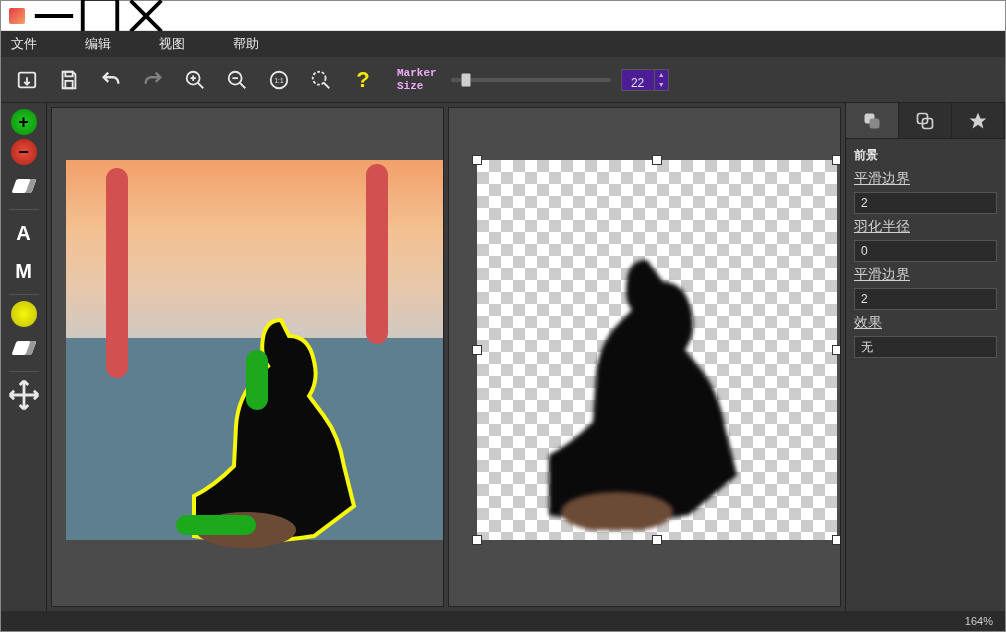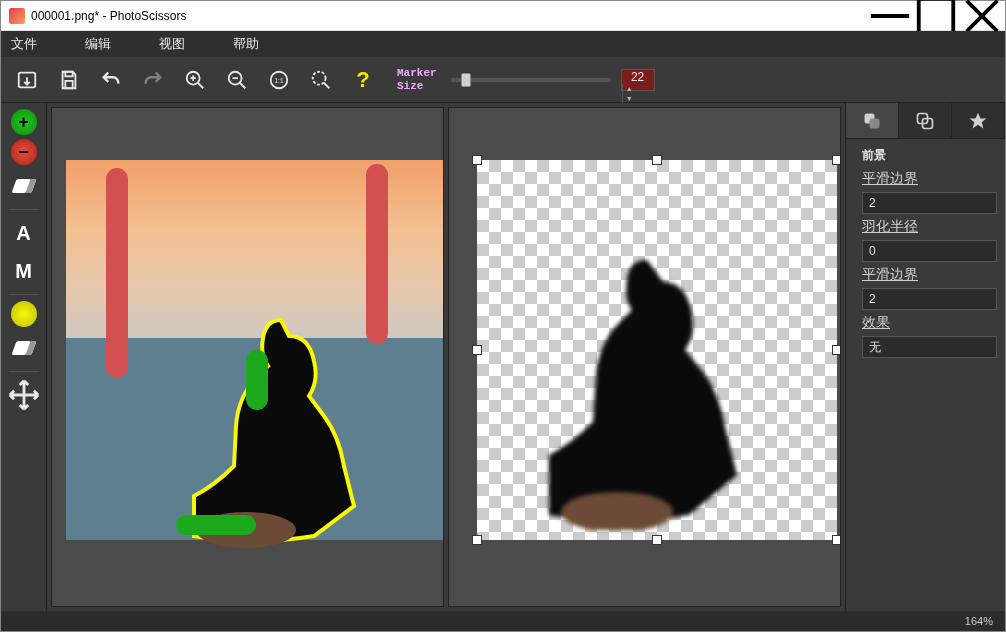--- a/index.html
+++ b/index.html
@@ -12,21 +12,21 @@
 .app { flex: 1; background: #3a3a3a; display: flex; flex-direction: column; color: #e0e0e0; position: relative; }
 .menubar { height: 26px; background: #2f2f2f; display: flex; align-items: center; padding-left: 10px; gap: 48px; }
 .menubar span { color: #e8e8e8; font-size: 13px; cursor: default; }
 .toolbar { height: 46px; background: #3a3a3a; border-bottom: 1px solid #222; display: flex; align-items: center; padding: 0 12px; gap: 14px; }
 .tbtn { width: 28px; height: 28px; display: flex; align-items: center; justify-content: center; cursor: pointer; border-radius: 3px; }
 .tbtn svg { width: 22px; height: 22px; }
 .marker-label { color: #f0abfc; font-size: 11px; font-weight: bold; line-height: 1.1; margin-left: 6px; font-family: "Courier New", monospace; text-align: left; }
 .slider-wrap { display: flex; align-items: center; gap: 10px; }
 .slider { width: 160px; height: 4px; background: #555; position: relative; border-radius: 2px; }
 .slider .thumb { position: absolute; left: 10px; top: -5px; width: 10px; height: 14px; background: #d0d0d0; border: 1px solid #888; border-radius: 2px; }
-.numbox { display: flex; align-items: flex-start; background: #7f1d1d; border: 1px solid #555; height: 22px; flex-direction: column; }
+.numbox { display: flex; align-items: flex-end; background: #4c1d95; border: 1px solid #555; height: 22px; }
 .numbox input { width: 32px; background: transparent; border: none; color: #e0e0e0; text-align: center; font-size: 12px; outline: none; }
 .spin { display: flex; flex-direction: column; }
 .spin div { width: 14px; height: 10px; font-size: 7px; color: #bbb; display: flex; align-items: center; justify-content: center; border-left: 1px solid #555; cursor: pointer; }
 .main { flex: 1; display: flex; }
 .side-tools { width: 46px; background: #3a3a3a; border-right: 1px solid #222; display: flex; flex-direction: column; align-items: center; padding-top: 6px; gap: 4px; }
 .stool { width: 34px; height: 34px; display: flex; align-items: center; justify-content: center; border-radius: 4px; cursor: pointer; }
 .stool.plus { background: radial-gradient(circle,#23c723,#0a8f0a); border-radius: 50%; width: 26px; height: 26px; color: #000; font-weight: bold; font-size: 18px; }
 .stool.minus { background: radial-gradient(circle,#e74c3c,#b02418); border-radius: 50%; width: 26px; height: 26px; color: #000; font-weight: bold; font-size: 18px; }
 .stool.yellow { background: radial-gradient(circle,#f7f70a,#bdbd0a); border-radius: 50%; width: 26px; height: 26px; }
 .stool.letter { color: #fff; font-weight: bold; font-size: 20px; font-family: Arial; }
@@ -42,37 +42,36 @@
 .green-stroke { position: absolute; border-radius: 11px; background: #1ca91c; }
 .checker { position: absolute; left: 28px; top: 52px; width: 360px; height: 380px;
   background-image: linear-gradient(45deg,#ccc 25%,transparent 25%),linear-gradient(-45deg,#ccc 25%,transparent 25%),linear-gradient(45deg,transparent 75%,#ccc 75%),linear-gradient(-45deg,transparent 75%,#ccc 75%);
   background-size: 24px 24px; background-position: 0 0,0 12px,12px -12px,-12px 0; background-color: #fff; }
 .handle { width: 10px; height: 10px; background: #fff; border: 1px solid #333; position: absolute; }
 .right-panel { width: 160px; background: #3a3a3a; border-left: 1px solid #222; display: flex; flex-direction: column; }
 .rp-tabs { height: 36px; background: #2f2f2f; display: flex; border-bottom: 1px solid #222; }
 .rp-tab { flex: 1; display: flex; align-items: center; justify-content: center; border-right: 1px solid #222; cursor: pointer; }
 .rp-tab.active { background: #454545; }
 .rp-tab svg { width: 20px; height: 20px; }
-.rp-body { flex: 1; padding: 6px 8px; display: flex; flex-direction: column; gap: 4px; margin-left: 8px; }
+.rp-body { flex: 1; padding: 6px 8px; display: flex; flex-direction: column; gap: 4px; }
 .rp-head { color: #e6e6e6; font-size: 12px; font-weight: bold; padding: 2px 0; }
 .rp-label { color: #d0d0d0; font-size: 14px; text-decoration: underline; }
 .rp-field { display: flex; background: #2b2b2b; border: 1px solid #555; height: 22px; align-items: center; }
 .rp-field input { flex: 1; background: transparent; border: none; color: #e0e0e0; padding: 0 6px; font-size: 12px; outline: none; }
 .rp-footer { padding: 8px; border-top: 1px solid #222; }
 .reset-btn { width: 100%; height: 26px; background: #2f2f2f; border: 1px solid #555; color: #e0e0e0; font-size: 12px; display: flex; align-items: center; justify-content: center; cursor: pointer; letter-spacing: 4px; }
 .statusbar { height: 20px; background: #2b2b2b; color: #ccc; font-size: 11px; display: flex; justify-content: flex-end; align-items: center; padding-right: 12px; }
 .eraser-ico { width: 20px; height: 14px; background: #fff; transform: skewX(-20deg); border-radius: 2px; box-shadow: inset -6px 0 0 #999; }
 </style>
 </head>
 <body>
 
 <div class="window">
   <div class="titlebar">
     <div class="app-icon"></div>
-    <div class="title">000001.png* - PhotoScissors</div>
     <div class="winbtn">
         <svg viewBox="0 0 12 12">
           <line x1="1" y1="6" x2="11" y2="6" stroke="currentColor" stroke-width="1"></line>
         </svg>
       </div>
     <div class="winbtn">
         <svg viewBox="0 0 12 12">
           <rect x="1.5" y="1.5" width="9" height="9" fill="none" stroke="currentColor" stroke-width="1"></rect>
         </svg>
       </div>

